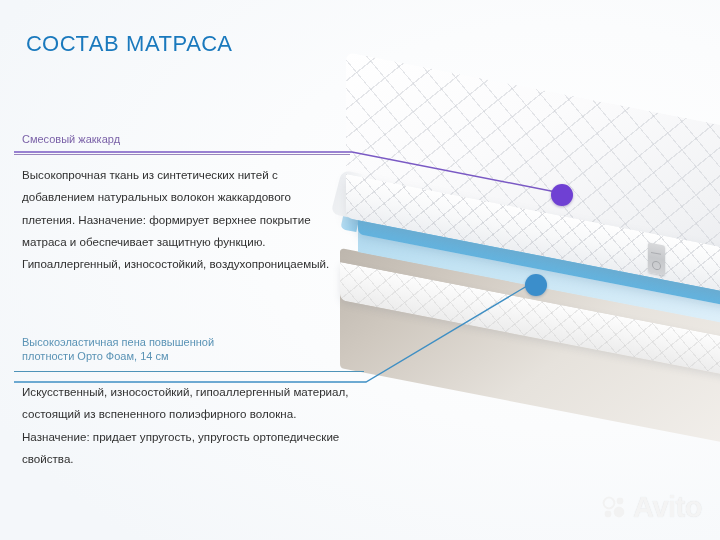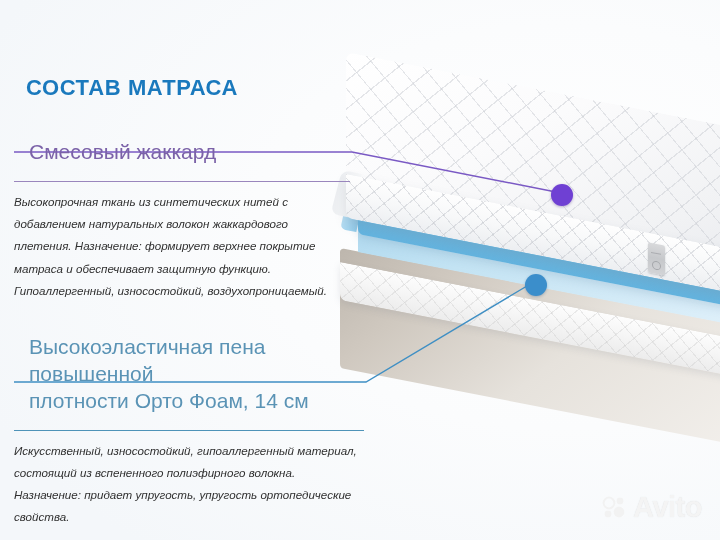--- a/index.html
+++ b/index.html
@@ -23,59 +23,57 @@
       radial-gradient(ellipse 640px 420px at 78% 42%, #ffffff 0%, #fbfcfd 48%, #f4f7fa 100%),
       linear-gradient(180deg, #ffffff 0%, #fdfefe 60%, #f7f9fb 100%);
   }
 
   
   .page-title {
     position: absolute;
     left: 26px;
     top: 31px;
     font-size: 22px;
-    font-weight: bold;
+    font-weight: normal;
     letter-spacing: 0.6px;
     color: #1a79bd;
     white-space: nowrap;
-    margin-top: 44px;
   }
 
   
   .block { position: absolute; }
 
   .block-heading {
-    font-size: 21px;
+    font-size: 11px;
     font-weight: normal;
     line-height: 1.28;
-    margin: 15px;
+    margin: 8px;
     white-space: pre-line;
   }
   .heading-purple { color: #7b62a8; }
   .heading-blue   { color: #5a93b5; }
 
   .rule {
     height: 1px;
     border: 0;
     margin: 7px 0 9px 0;
   }
   .rule-purple { background: #9a86bd; }
   .rule-blue   { background: #4e93b8; }
 
   .block-body {
     font-size: 11.6px;
     line-height: 1.92;
     color: #303030;
-    margin: 0;
+    margin: 8px;
     white-space: pre-line;
-    font-style: italic;
   }
 
   #block-jacquard { left: 14px; top: 124px; width: 336px; }
-  #block-foam     { left: 14px; top: 319px; width: 350px; }
+  #block-foam     { left: 14px; top: 327px; width: 350px; }
 
   
   .connectors {
     position: absolute;
     left: 0; top: 0;
     width: 720px; height: 540px;
     pointer-events: none;
   }
 
   

